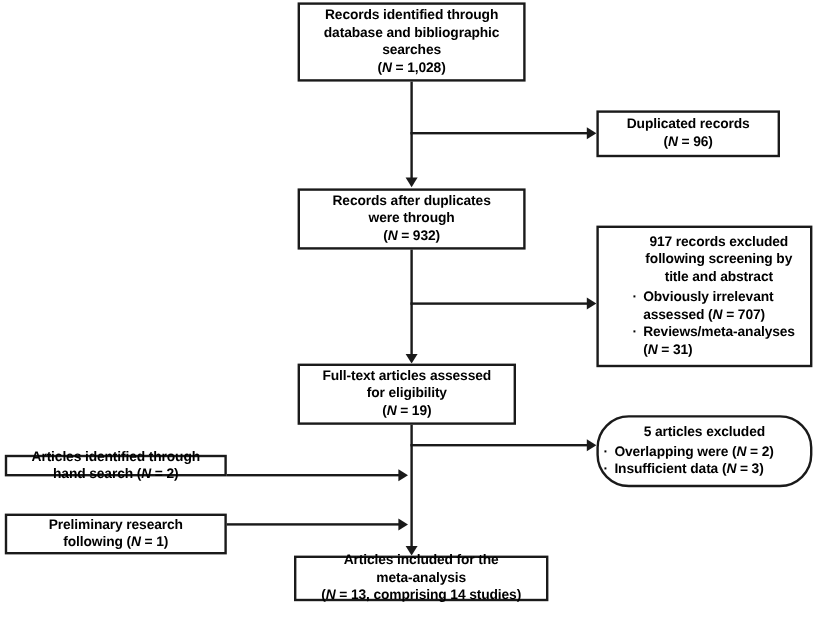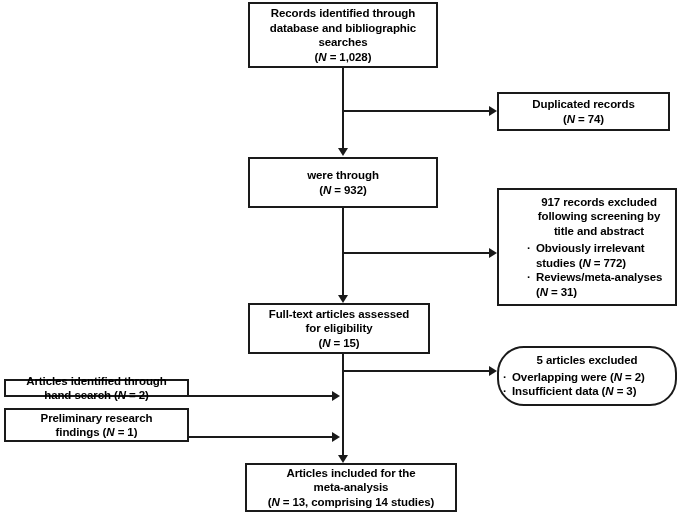--- a/index.html
+++ b/index.html
@@ -78,26 +78,27 @@
     <span class="ln">searches</span>
     <span class="ln"><span>(</span><i>N</i><span> = 1,028)</span></span>
   </div>
 
   <div class="vline" style="left:342px;top:68px;height:81px;"></div>
   <div class="arrow-d" style="left:338px;top:148px;"></div>
 
   <div class="hline" style="left:342px;top:110px;width:148px;"></div>
   <div class="arrow-r" style="left:489px;top:106px;"></div>
 
-  <div class="box" style="left:497px;top:92px;width:173px;height:39px;">
+  <div class="box" style="left:497px;top:92px;width:153px;height:39px;">
     <span class="ln">Duplicated records</span>
-    <span class="ln"><span>(</span><i>N</i><span> = 74)</span></span>
+    <span class="ln"><span>(</span><i>N</i><span> = 96)</span></span>
   </div>
 
   <div class="box" style="left:248px;top:157px;width:190px;height:51px;">
+    <span class="ln">Records after duplicates</span>
     <span class="ln">were through</span>
     <span class="ln"><span>(</span><i>N</i><span> = 932)</span></span>
   </div>
 
   <div class="vline" style="left:342px;top:208px;height:88px;"></div>
   <div class="arrow-d" style="left:338px;top:295px;"></div>
 
   <div class="hline" style="left:342px;top:252px;width:148px;"></div>
   <div class="arrow-r" style="left:489px;top:248px;"></div>
 
@@ -107,37 +108,37 @@
     <span class="ln">title and abstract</span>
     <div class="bullet-wrap" style="margin-top:3px;">
       <div class="bullet">
         <span class="dot">·</span>
         <span class="btxt">
           <span>Obviously irrelevant</span>
         </span>
       </div>
       <div class="bullet">
         <span class="dot"></span>
-        <span class="btxt"><span>studies (</span><i>N</i><span> = 772)</span></span>
+        <span class="btxt"><span>assessed (</span><i>N</i><span> = 707)</span></span>
       </div>
       <div class="bullet">
         <span class="dot">·</span>
         <span class="btxt">Reviews/meta-analyses</span>
       </div>
       <div class="bullet">
         <span class="dot"></span>
         <span class="btxt"><span>(</span><i>N</i><span> = 31)</span></span>
       </div>
     </div>
   </div>
 
   <div class="box" style="left:248px;top:303px;width:182px;height:51px;">
     <span class="ln">Full-text articles assessed</span>
     <span class="ln">for eligibility</span>
-    <span class="ln"><span>(</span><i>N</i><span> = 15)</span></span>
+    <span class="ln"><span>(</span><i>N</i><span> = 19)</span></span>
   </div>
 
   <div class="vline" style="left:342px;top:354px;height:106px;"></div>
   <div class="arrow-d" style="left:338px;top:455px;"></div>
 
   <div class="hline" style="left:342px;top:370px;width:148px;"></div>
   <div class="arrow-r" style="left:489px;top:366px;"></div>
 
   <div class="box" style="left:497px;top:346px;width:180px;height:60px;border-radius:27px;">
     <span class="ln">5 articles excluded</span>
@@ -154,27 +155,27 @@
   </div>
 
   <div class="box" style="left:4px;top:379px;width:185px;height:18px;">
     <span class="ln">Articles identified through</span>
     <span class="ln"><span>hand search (</span><i>N</i><span> = 2)</span></span>
   </div>
 
   <div class="hline" style="left:189px;top:395px;width:144px;"></div>
   <div class="arrow-r" style="left:332px;top:391px;"></div>
 
-  <div class="box" style="left:4px;top:408px;width:185px;height:34px;">
+  <div class="box" style="left:4px;top:428px;width:185px;height:34px;">
     <span class="ln">Preliminary research</span>
-    <span class="ln"><span>findings (</span><i>N</i><span> = 1)</span></span>
+    <span class="ln"><span>following (</span><i>N</i><span> = 1)</span></span>
   </div>
 
   <div class="hline" style="left:189px;top:436px;width:144px;"></div>
   <div class="arrow-r" style="left:332px;top:432px;"></div>
 
-  <div class="box" style="left:245px;top:463px;width:212px;height:49px;">
+  <div class="box" style="left:245px;top:463px;width:212px;height:38px;">
     <span class="ln">Articles included for the</span>
     <span class="ln">meta-analysis</span>
     <span class="ln"><span>(</span><i>N</i><span> = 13, comprising 14 studies)</span></span>
   </div>
 
 </div>
 
 </body></html>

